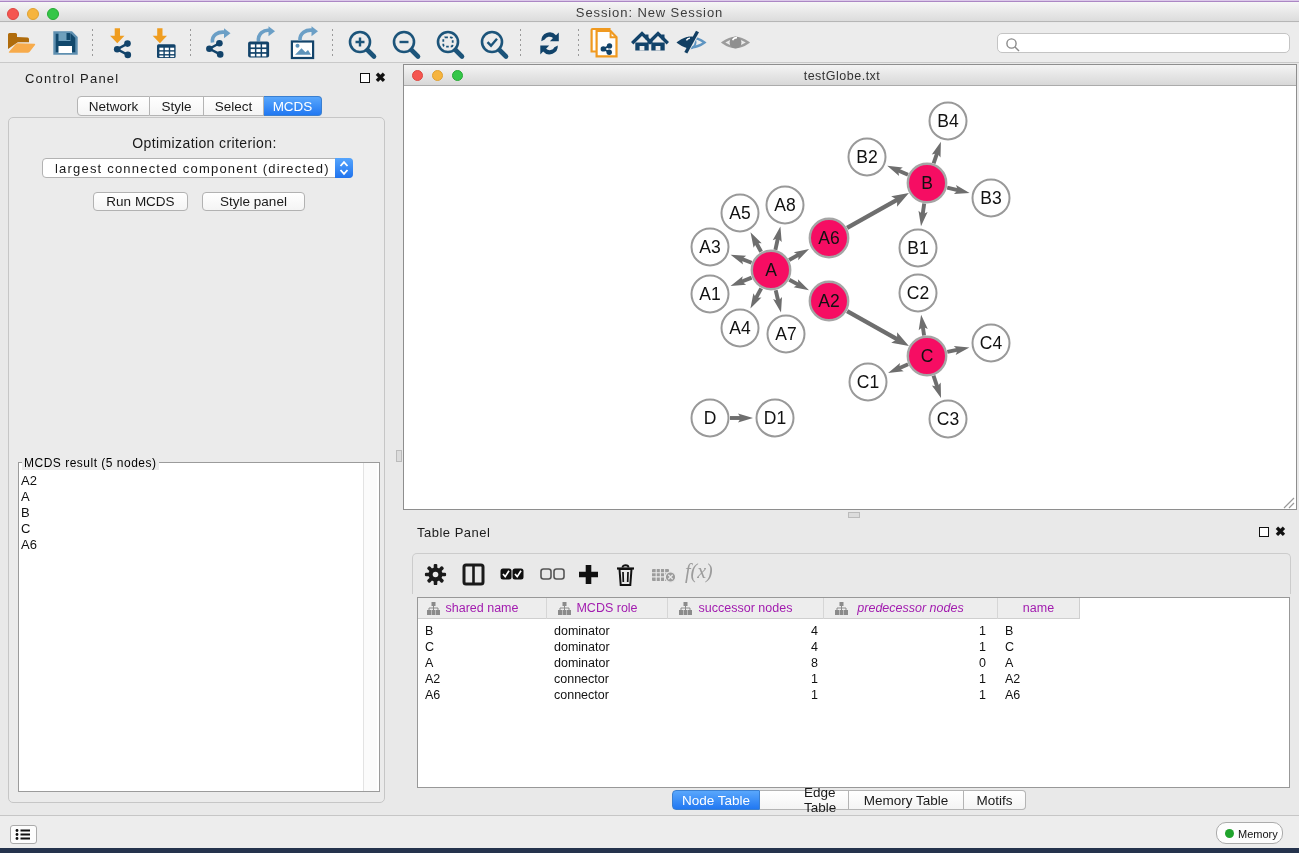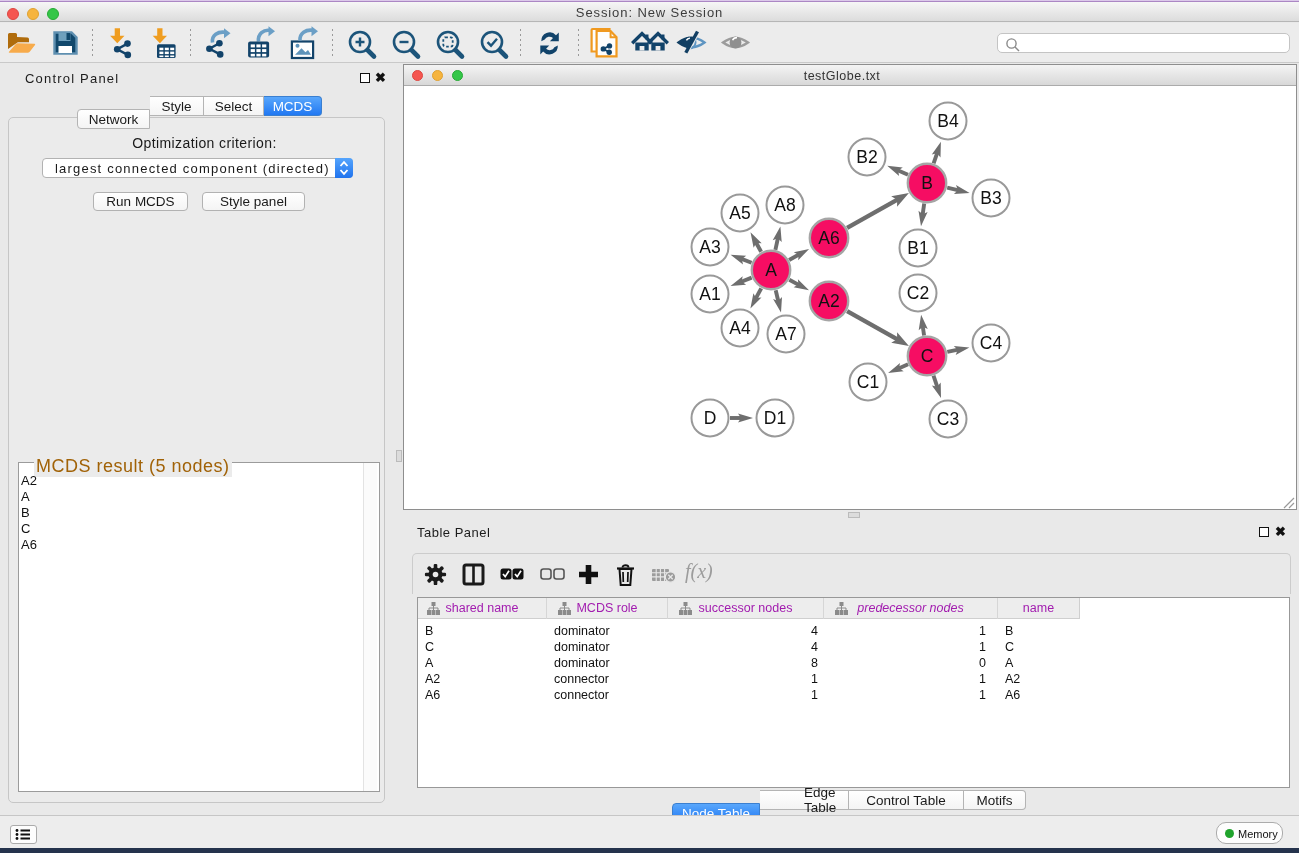--- a/index.html
+++ b/index.html
@@ -23,35 +23,35 @@
 
 
 #cp-title { left:25px; top:71px; font-size:13px; color:#1c1c1c; letter-spacing:1.2px; }
 #cp-float { left:360px; top:73px; width:10px; height:10px; border:1.6px solid #111; background:#fff; }
 #cp-close { left:375px; top:70px; font-size:13px; font-weight:bold; color:#111; }
 #cp-panel { left:8px; top:117px; width:377px; height:686px; background:#ebebeb;
   border:1px solid #c6c6c6; border-radius:5px; }
 .seg { position:absolute; display:flex; font-size:13.5px; }
 .seg span { background:linear-gradient(#ffffff,#f4f4f4); border:1px solid #b4b4b4; border-left:none; color:#1a1a1a;
   display:flex; align-items:center; justify-content:center; height:20px; }
-.seg span:first-child { border-left:1px solid #b4b4b4; border-radius:4px 0 0 4px;margin-top:13px; }
+.seg span:first-child { border-left:1px solid #b4b4b4; border-radius:4px 0 0 4px; }
 .seg span:last-child { border-radius:0 4px 4px 0; }
 .seg span.on { background:linear-gradient(#59a7fc,#2178f2); border-color:#3a7fd0; color:#fff; }
 #cp-tabs { left:77px; top:96px; }
 #opt-label { left:8px; top:135px; width:393px; text-align:center; font-size:14px; color:#1a1a1a; letter-spacing:0.4px; }
 #opt-select { left:42px; top:158px; width:311px; height:20px; background:#fff;
   border:1px solid #b2b2b2; border-radius:4px; font-size:13px; color:#1a1a1a; letter-spacing:1.2px; }
 #opt-select .txt { position:absolute; left:12px; top:2px; }
 #opt-spin { position:absolute; right:-1px; top:-1px; width:18px; height:20px; border-radius:0 4px 4px 0;
   background:linear-gradient(#55a5fd,#1f73ee); }
 .btn { position:absolute; height:19px; background:linear-gradient(#ffffff,#f4f4f4);
   border:1px solid #b2b2b2; border-radius:4px; font-size:13.5px; color:#1a1a1a;
   display:flex; align-items:center; justify-content:center; }
 #fieldset-box { left:18px; top:462px; width:362px; height:330px; background:#fff; border:1px solid #9b9b9b; }
-#fs-legend { left:34px; top:456px; font-size:18px; color:#a16207; background:#ebebeb; padding:0 2px; letter-spacing:0.5px; }
+#fs-legend { left:22px; top:456px; font-size:12px; color:#000000; background:#ebebeb; padding:0 2px; letter-spacing:0.5px; }
 #fs-list { left:21px; top:473px; font-size:13px; color:#111; line-height:16px; }
 #fs-scroll { left:363px; top:463px; width:14px; height:328px; background:#fbfbfb; border-left:1px solid #e3e3e3; }
 
 
 #netwin { left:403px; top:64px; width:894px; height:446px; background:#fff;
   border:1px solid #8e8e8e; }
 #netwin-tb { position:absolute; left:0; top:0; width:892px; height:21px;
   background:linear-gradient(#f4f4f4,#d8d8d8); border-bottom:1px solid #ababab; }
 #netwin-tb .title { position:absolute; left:0; right:16px; top:4px; text-align:center;
   font-size:12.5px; color:#333; letter-spacing:0.5px; }
@@ -447,21 +447,21 @@
   </svg>
   <div class="rowtext" style="left:7px;top:25px;line-height:16px;">B<br>C<br>A<br>A2<br>A6</div>
   <div class="rowtext" style="left:136px;top:25px;line-height:16px;">dominator<br>dominator<br>dominator<br>connector<br>connector</div>
   <div class="rowtext" style="left:250px;top:25px;width:150px;text-align:right;line-height:16px;">4<br>4<br>8<br>1<br>1</div>
   <div class="rowtext" style="left:406px;top:25px;width:162px;text-align:right;line-height:16px;">1<br>1<br>0<br>1<br>1</div>
   <div class="rowtext" style="left:587px;top:25px;line-height:16px;">B<br>C<br>A<br>A2<br>A6</div>
 </div>
 <div class="abs seg" id="tp-tabs">
   <span class="on" style="width:88px;text-align:center;">Node Table</span>
     <span style="width:89px;padding-left:44px;">Edge Table</span>
-    <span style="width:115px;">Control Table</span>
+    <span style="width:115px;">Memory Table</span>
     <span style="width:62px;">Motifs</span>
 </div>
 
 <div class="abs" id="statline"></div>
 <div class="abs" id="statusbar">
   <div id="listbtn"><svg width="25" height="17" viewBox="0 0 25 17">
     <g fill="#111">
           <circle cx="6" cy="4.5" r="1.4"></circle>
           <circle cx="6" cy="8.5" r="1.4"></circle>
           <circle cx="6" cy="12.5" r="1.4"></circle>

